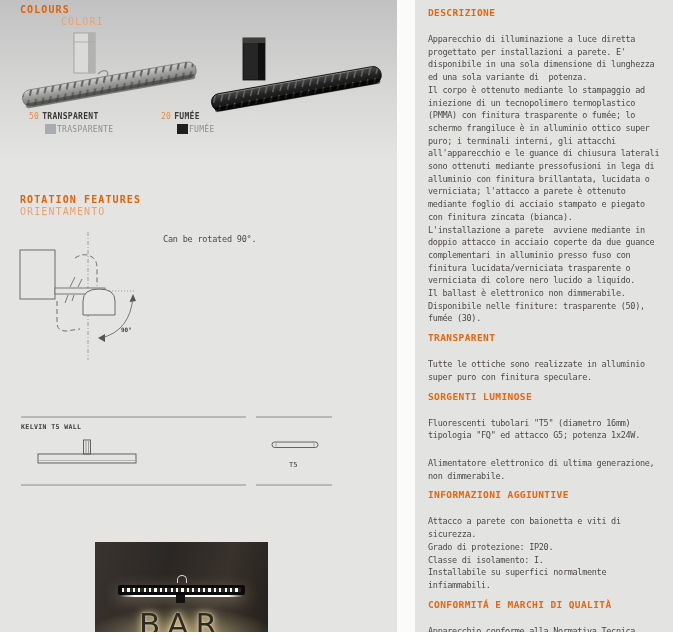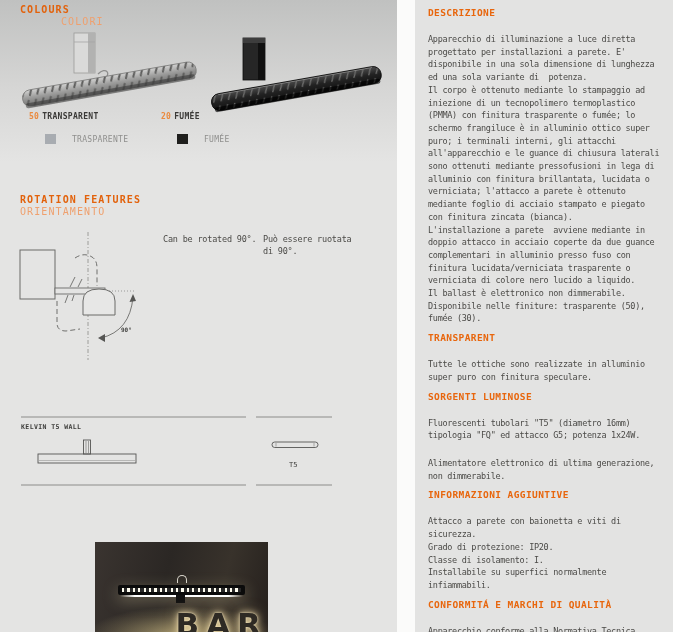--- a/index.html
+++ b/index.html
@@ -11,22 +11,22 @@
   
   .colour-area {
     position:absolute; left:0; top:0; width:397px; height:162px;
     background:linear-gradient(180deg,#c0c1c0 0%,#d6d6d5 55%,#e4e4e3 100%);
   }
   .hdr { position:absolute; font-size:10px; font-weight:bold; letter-spacing:1.1px; color:#e2620c; }
   .hdr-sub { position:absolute; font-size:10px; letter-spacing:1.1px; color:#efa06e; }
   .lamp-svg { position:absolute; }
   .colour-item { position:absolute; font-size:8px; letter-spacing:0.3px; }
   .colour-line1 { font-weight:bold; color:#3a3937; }
-  .colour-code { color:#ea8a3f; font-weight:bold; margin-right:3px; }
-  .colour-line2 { margin-top:13px; display:flex; align-items:center; gap:16px; color:#8f8f8d;padding-left:16px; }
+  .colour-code { color:#ea8a3f; font-weight:normal; margin-right:3px; }
+  .colour-line2 { margin-top:3px; display:flex; align-items:center; gap:1px; color:#8f8f8d;padding-left:16px; }
   .swatch { width:11px; height:10px; display:inline-block; }
   .caption { position:absolute; font-size:8.5px; letter-spacing:-0.2px; line-height:12px; color:#4b4a47; white-space:pre-line; }
   .diagram-svg, .drawing-svg { position:absolute; }
   
   .photo {
     position:absolute; left:95px; top:542px; width:173px; height:100px; overflow:hidden;
     background:linear-gradient(105deg,#3a3430,#2b2724 40%,#38322b 70%,#241f1c);
   }
   .photo-glow {
     position:absolute; left:-20px; right:-20px; top:30px; bottom:-20px;
@@ -44,22 +44,22 @@
   .photo-lamp::after {
     content:""; position:absolute; left:2px; right:2px; bottom:-1.5px; height:2px;
     background:linear-gradient(90deg,transparent,#fff 12%,#fff 88%,transparent);
   }
   .photo-hook {
     position:absolute; left:82px; top:33px; width:8px; height:7px;
     border:1.6px solid #d8d5cc; border-bottom:none; border-radius:5px 5px 0 0;
   }
   .photo-stub { position:absolute; left:81px; top:53px; width:9px; height:8px; background:#111; }
   .photo-sign {
-    position:absolute; left:0; right:0; top:64px; text-align:right;
-    font-family:"DejaVu Sans", sans-serif; font-weight:bold; font-size:31px; letter-spacing:7px;
+    position:absolute; left:0; right:0; top:64px; text-align:center;
+    font-family:"DejaVu Sans", sans-serif; font-weight:normal; font-size:31px; letter-spacing:7px;
     color:#2e2a24;
     text-shadow:0 0 2px rgba(255,240,200,0.95), 0 0 7px rgba(255,235,180,0.85), 0 0 14px rgba(255,230,170,0.5);
   }
   
   .gap { position:absolute; left:397px; top:0; width:18px; height:642px; background:#fbfbfa; }
   .right-col {
     position:absolute; left:415px; top:0; width:258px; height:642px;
     background:#e3e3e2; box-sizing:border-box; padding:4px 8px 0 13px;
   }
   .sec-h {
@@ -168,22 +168,20 @@
 
     <path d="M75,85 L75,71 Q75,59 91,59 Q107,59 107,71 L107,85 Z" fill="#e7e7e6" stroke="#6b6b69" stroke-width="1"></path>
 
     <path d="M125,67 Q122,101 93,108" fill="none" stroke="#6b6b69" stroke-width="0.9"></path>
     <polygon points="125,64 121.5,72 128,71" fill="#555553"></polygon>
     <polygon points="90,108 97,104 97,112" fill="#555553"></polygon>
     <text x="113" y="102" font-size="6" font-weight="bold" fill="#454543">90°</text>
   </svg>
 
   <div class="caption" style="left:163px; top:233px; width:95px;">Can be rotated 90°.</div>
-  <div class="caption" style="left:263px; top:233px; width:105px;">Può essere ruotata
-di 90°.</div>
 
   <svg class="drawing-svg" style="left:0; top:410px;" width="397" height="80" viewBox="0 0 397 80">
     <line x1="21" y1="7" x2="246" y2="7" stroke="#8c8c8a" stroke-width="1"></line>
     <line x1="256" y1="7" x2="332" y2="7" stroke="#8c8c8a" stroke-width="1"></line>
     <text x="21" y="19" font-size="6.5" letter-spacing="0.4" font-weight="bold" fill="#3b3b39">KELVIN T5 WALL</text>
 
     <rect x="83.5" y="30" width="7" height="14" fill="none" stroke="#55555 3" stroke-width="0.9"></rect>
     <rect x="83.5" y="30" width="7" height="14" fill="none" stroke="#555553" stroke-width="0.9"></rect>
     <line x1="86" y1="31" x2="86" y2="43" stroke="#7b7b79" stroke-width="0.7"></line>
     <line x1="88.5" y1="31" x2="88.5" y2="43" stroke="#7b7b79" stroke-width="0.7"></line>

